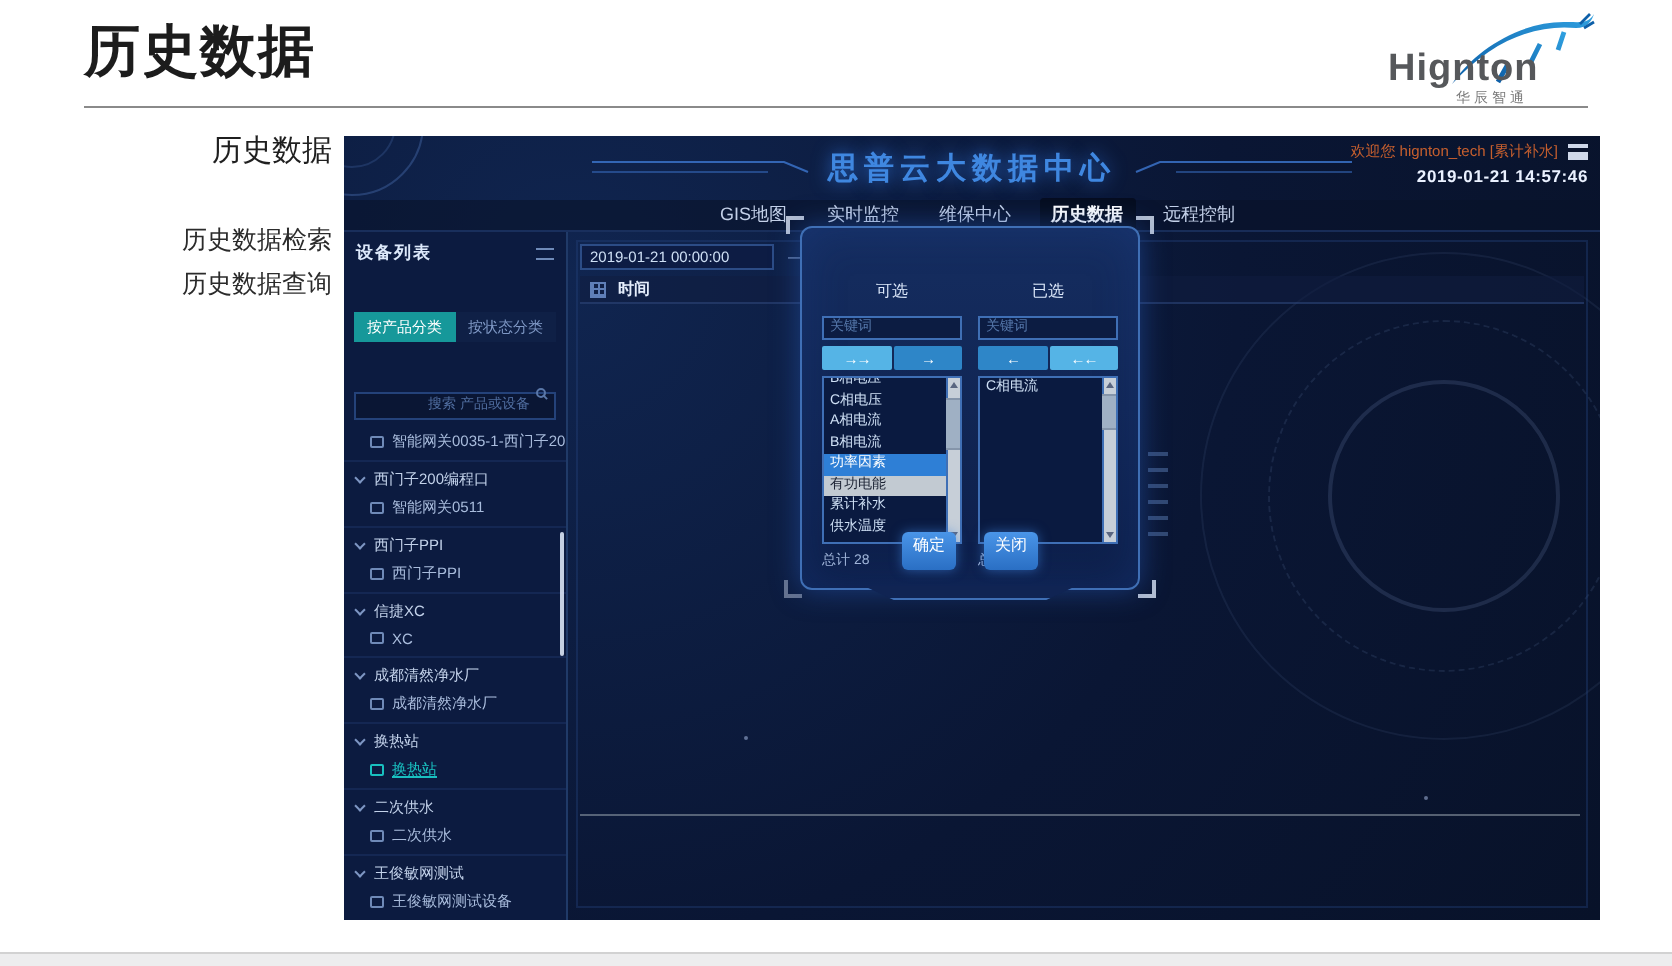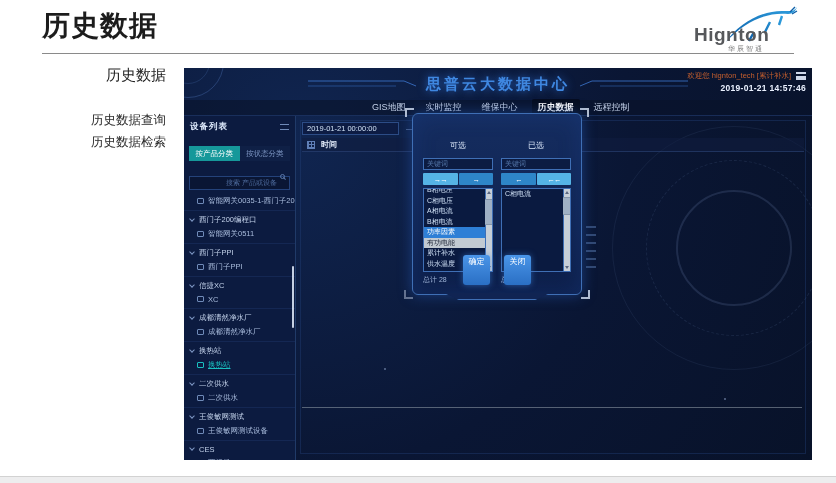--- a/index.html
+++ b/index.html
@@ -14,21 +14,21 @@
   .logo { position:absolute; right:36px; top:8px; width:112px; height:44px; }
   .logo-swoosh { position:absolute; right:2px; top:-2px; }
   .logo-brand { position:absolute; left:6px; top:16px; font-size:19px; font-weight:bold; color:#56585b; letter-spacing:0.5px; }
   .logo-sub { position:absolute; left:40px; top:36px; font-size:7px; color:#7a7a7a; letter-spacing:2px; }
 
   .side-nav { position:absolute; left:0; top:66px; width:166px; text-align:right; }
   .side-heading { font-size:15px; color:#1f1f1f; margin-bottom:24px; }
   .side-item { font-size:12.5px; color:#2b2b2b; line-height:22px; }
 
   
-  .dash { position:absolute; left:184px; top:68px; width:628px; height:392px; background:#0a1634; overflow:hidden;
+  .dash { position:absolute; left:172px; top:68px; width:628px; height:392px; background:#0a1634; overflow:hidden;
           background:radial-gradient(circle at 18% 18%, #102550 0%, #0a1634 55%, #081229 100%); }
 
   .deco-circle { position:absolute; border:1px solid rgba(95,140,215,0.3); border-radius:50%; }
   .deco-c1 { left:-32px; top:-42px; width:72px; height:72px; }
   .deco-c1b { left:-18px; top:-28px; width:44px; height:44px; border-color:rgba(95,140,215,0.2); }
   .deco-big1 { left:428px; top:58px; width:244px; height:244px; border-color:rgba(120,150,200,0.10); }
   .deco-big2 { left:462px; top:92px; width:176px; height:176px; border-color:rgba(120,150,200,0.14); border-style:dashed; }
   .deco-big3 { left:492px; top:122px; width:116px; height:116px; border-color:rgba(140,170,215,0.16); border-width:2px; }
   .deco-dot { position:absolute; width:2px; height:2px; border-radius:50%; background:rgba(180,200,240,0.5); }
   .ladder { position:absolute; left:402px; top:158px; }
@@ -47,21 +47,21 @@
   .dash-nav { position:absolute; left:0; right:0; top:32px; height:16px; background:rgba(9,18,42,0.6); border-bottom:1px solid rgba(40,70,130,0.5);
               display:flex; align-items:center; gap:8px; padding-left:182px; }
   .nav-tab { font-size:9px; color:#c3d0e8; padding:2px 6px; border-radius:2px; cursor:pointer; white-space:nowrap; }
   .nav-tab.active { background:rgba(6,12,30,0.9); color:#fff; font-weight:bold; }
 
   
   .device-panel { position:absolute; left:0; top:48px; width:112px; bottom:0; background:#0c1b40; border-right:1px solid #203a68; }
   .panel-title-row { display:flex; align-items:center; justify-content:space-between; padding:5px 6px 3px 6px; }
   .panel-title { font-size:8.5px; font-weight:bold; color:#dce8fa; letter-spacing:1px; }
   .lines-ico { width:9px; height:6px; border-top:1px solid #6f8ab8; border-bottom:1px solid #6f8ab8; }
-  .panel-tabs { display:flex; margin:10px 5px; height:15px; }
+  .panel-tabs { display:flex; margin:20px 5px; height:15px; }
   .ptab { flex:1; display:flex; align-items:center; justify-content:center; font-size:7.5px; cursor:pointer; }
   .ptab.active { background:#16989a; color:#fff; }
   .ptab.idle { background:rgba(20,40,80,0.4); color:#7e97c4; }
   .panel-search { position:relative; margin:4px 5px; }
   .panel-search input { width:100%; height:14px; background:#0a1634; border:1px solid #24427a; color:#9db4dc; font-size:7px; padding:0 12px 0 4px; font-family:inherit;text-align:right; }
   .panel-search input::placeholder { color:#4f6c9e; }
   .mag { position:absolute; right:5px; top:3px; width:5px; height:5px; border:1px solid #5a77a8; border-radius:50%; }
   .mag::after { content:""; position:absolute; width:3px; height:1px; background:#5a77a8; transform:rotate(45deg); right:-2px; bottom:-1px; }
 
   .tree { margin-top:2px; }
@@ -112,21 +112,21 @@
   .litem.sel-blue { background:#2e7fd6; color:#fff; }
   .litem.sel-gray { background:#c2cad2; color:#1a2233; }
   .sb { position:absolute; top:0; bottom:0; right:0; width:7px; background:#c7cfd8; border-left:1px solid #3f6fb5; }
   .sb::before { content:""; position:absolute; left:1px; top:2px; border-left:2.5px solid transparent; border-right:2.5px solid transparent; border-bottom:3px solid #5a6680; }
   .sb::after { content:""; position:absolute; left:1px; bottom:2px; border-left:2.5px solid transparent; border-right:2.5px solid transparent; border-top:3px solid #5a6680; }
   .sb-thumb { position:absolute; right:0; width:7px; background:#9fb0c4; border-top:1px solid #8595aa; border-bottom:1px solid #8595aa; }
   .sb-thumb.t1 { top:10px; height:26px; }
   .sb-thumb.t2 { top:8px; height:18px; }
   .mcol-total { margin-top:3px; font-size:7px; color:#9fb4d8; }
   .modal-btns { position:absolute; left:0; right:0; bottom:9px; display:flex; justify-content:center; gap:14px; }
-  .mbtn { min-width:27px; height:30px; line-height:13px; text-align:center; padding:0 5px; background:linear-gradient(180deg,#4a95e8,#2a6fc4);
+  .mbtn { min-width:27px; height:19px; line-height:13px; text-align:center; padding:0 5px; background:linear-gradient(180deg,#4a95e8,#2a6fc4);
           border-radius:3px; color:#fff; font-size:8px; cursor:pointer; box-shadow:0 0 6px rgba(60,130,220,0.6); }
 </style>
 </head>
 <body>
 
 <div class="slide">
 
   <div class="slide-title">历史数据</div>
   <div class="title-rule"></div>
 
@@ -141,22 +141,22 @@
       <path d="M2,36 C22,14 44,6 64,8 C70,8 72,4 73,1 C70,6 66,5 60,5 C38,4 14,18 2,36 Z" fill="url(#lg)"></path>
       <path d="M30,26 l-5,9 M46,16 l-5,10 M58,10 l-3,9" stroke="url(#lg)" stroke-width="2.4" fill="none"></path>
       <path d="M66,6 l5,-5 M68,8 l5,-3" stroke="#0d5fa8" stroke-width="1.4" fill="none"></path>
     </svg>
     <div class="logo-brand">Hignton</div>
     <div class="logo-sub">华辰智通</div>
   </div>
 
   <div class="side-nav">
     <div class="side-heading">历史数据</div>
+    <div class="side-item">历史数据检索</div>
     <div class="side-item">历史数据查询</div>
-    <div class="side-item">历史数据检索</div>
   </div>
 
   <div class="dash">
 
     <div class="deco-circle deco-c1"></div>
     <div class="deco-circle deco-c1b"></div>
     <div class="deco-circle deco-big1"></div>
     <div class="deco-circle deco-big2"></div>
     <div class="deco-circle deco-big3"></div>
     <div class="deco-dot" style="left:340px;top:14px"></div>

